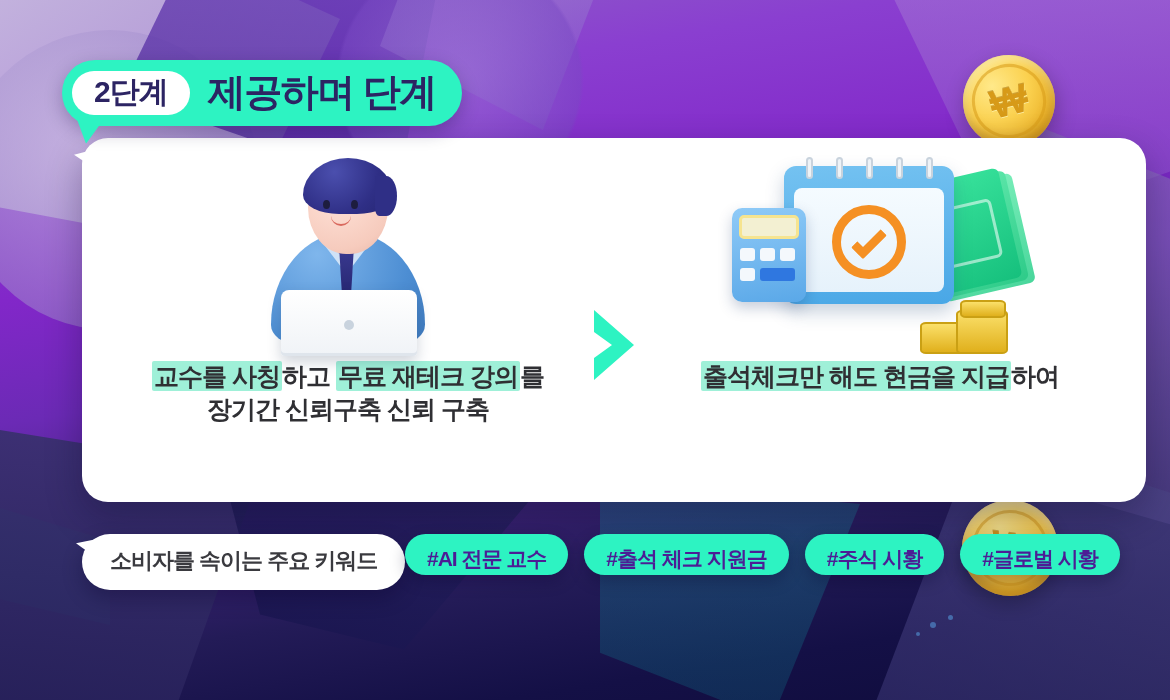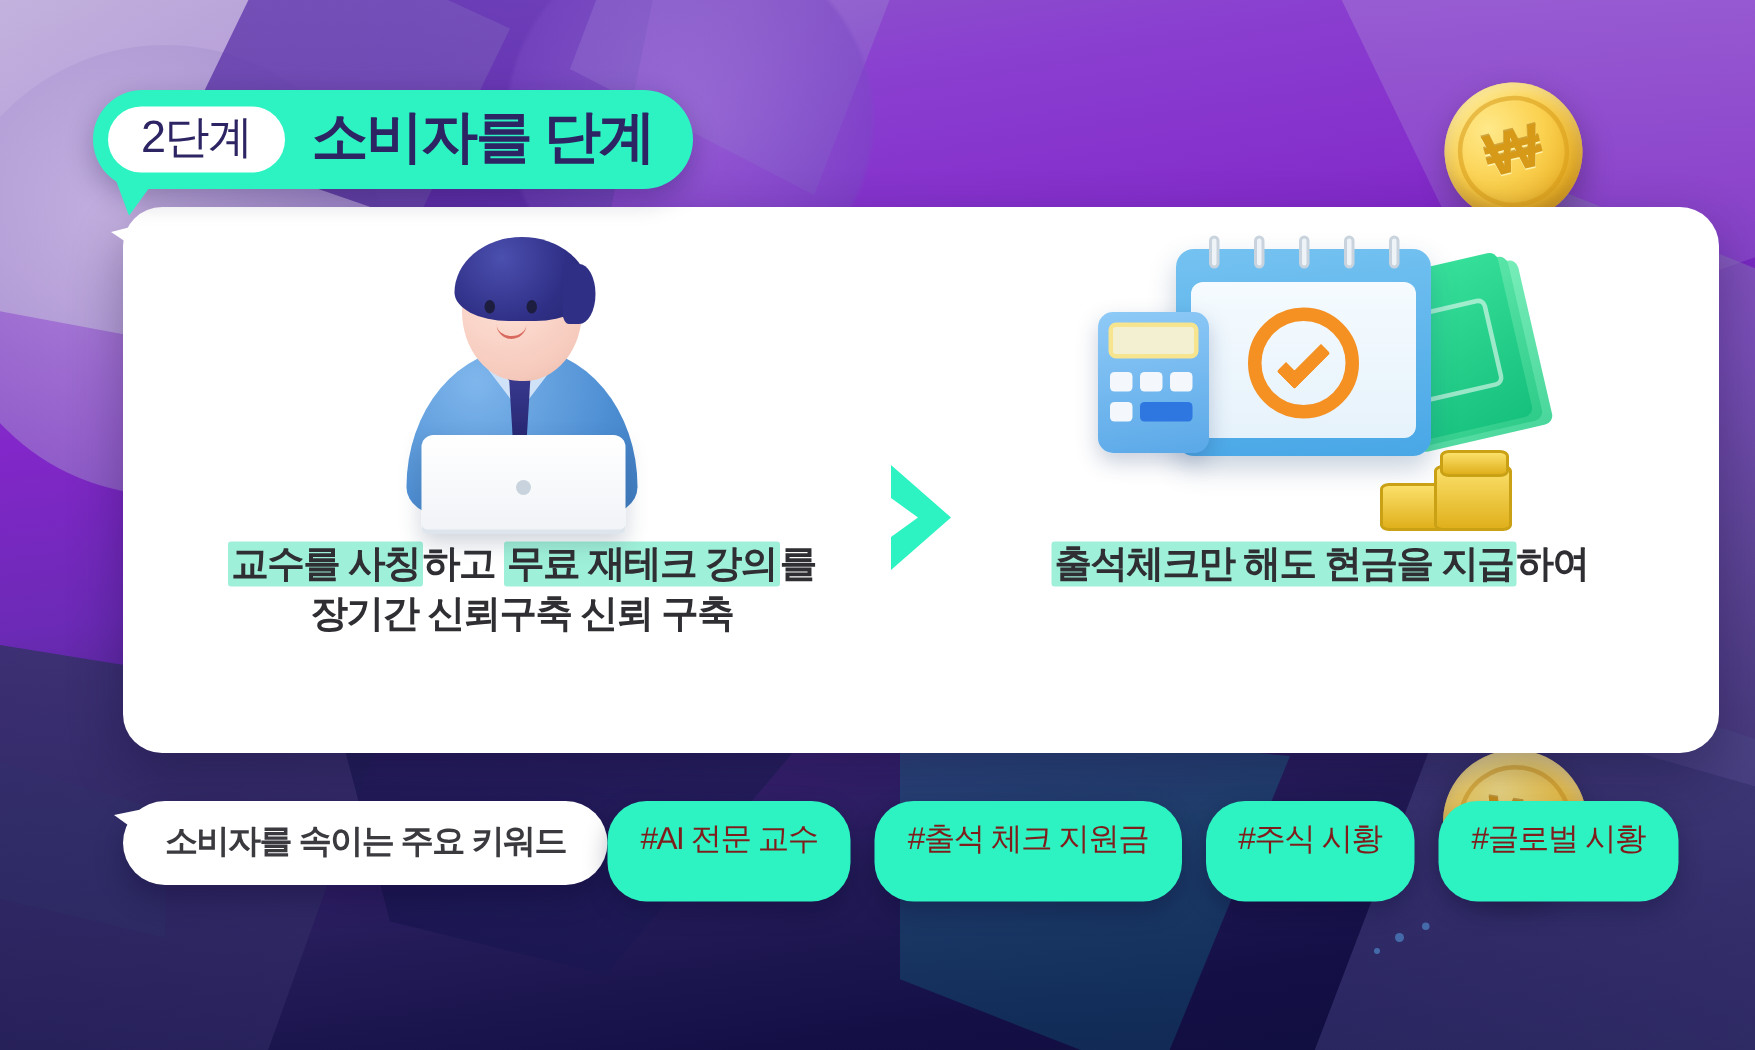--- a/index.html
+++ b/index.html
@@ -115,21 +115,21 @@
     width:30px; height:26px;
     background:#2df3c2;
     clip-path: polygon(0 0, 100% 0, 22% 100%);
     transform: rotate(-6deg);
   }
   .step-chip {
     background:#ffffff;
     color:#2c2463;
     border-radius:26px;
     padding:6px 22px 8px;
-    font-size:30px; font-weight:400;
+    font-size:30px; font-weight:700;
     letter-spacing:-1px;
     line-height:1;
   }
   .title-text {
     color:#2c2463;
     font-size:38px; font-weight:800;
     letter-spacing:-1.5px;
     margin-left:18px;
     line-height:1;
     padding-bottom:3px;
@@ -256,23 +256,23 @@
     z-index:6;
   }
   #keyword-bubble .tail {
     position:absolute; left:-6px; top:4px;
     width:26px; height:24px; background:#fff;
     clip-path: polygon(100% 0, 100% 100%, 0 22%);
   }
   .tag-rows { position:absolute; left:405px; top:534px; width:700px; z-index:6; }
   .tag-row { display:flex; gap:16px; margin-bottom:12px; }
   .tag {
-    background:#2df3c2; color:#7f1d1d;
-    border-radius:26px; padding:11px 22px 28px;
-    font-size:21px; font-weight:400; letter-spacing:-1px;
+    background:#2df3c2; color:#4c1d95;
+    border-radius:26px; padding:11px 22px 2px;
+    font-size:21px; font-weight:700; letter-spacing:-1px;
     white-space:nowrap;
     box-shadow:0 6px 16px rgba(8,4,40,.28);
   }
 </style>
 </head>
 <body>
 
 <div id="stage">
 
   <div class="bg-base"></div>
@@ -296,21 +296,21 @@
   <div class="coin" id="coin-top">
     <span>₩</span>
   </div>
   <div class="coin" id="coin-bottom">
     <span>₩</span>
   </div>
 
   <div id="title-badge">
     <div class="tail"></div>
     <div class="step-chip">2단계</div>
-    <div class="title-text">소비자를 단계</div>
+    <div class="title-text">제공하며 단계</div>
   </div>
 
   <div id="main-card">
     <div class="card-tail"></div>
 
     <svg id="chevron" viewBox="0 0 52 78">
       <polygon points="6,4 46,39 6,74 6,52 24,39 6,26" fill="#2DF3C2"></polygon>
     </svg>
 
     <div class="panels">

